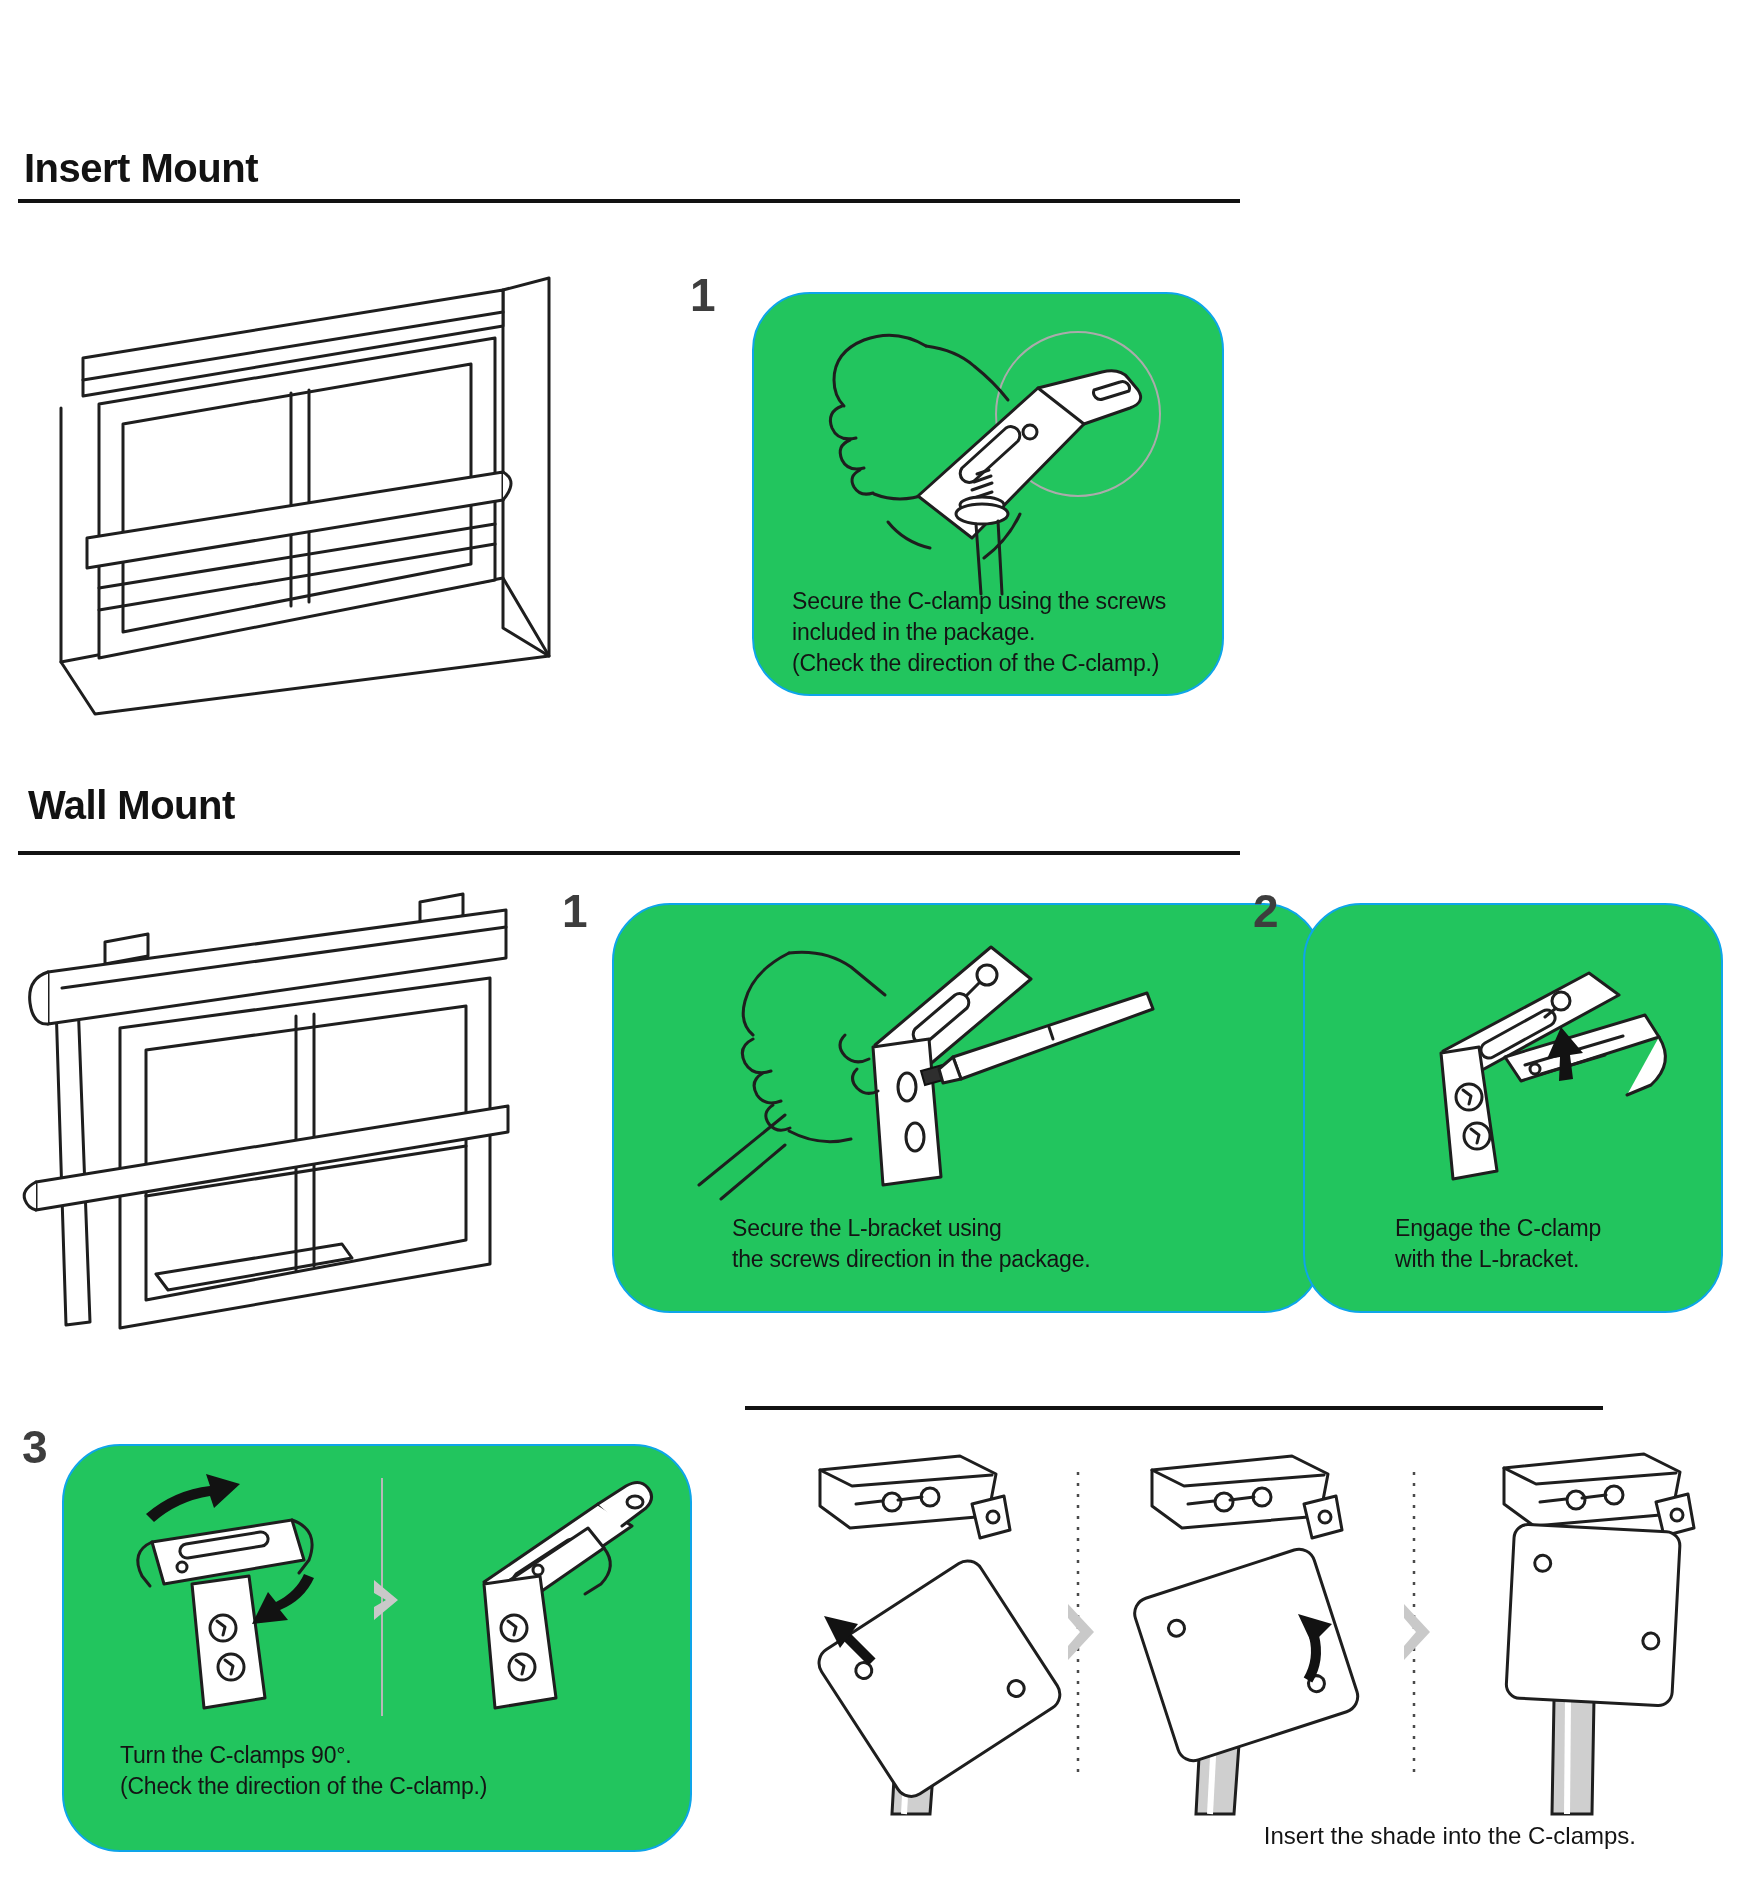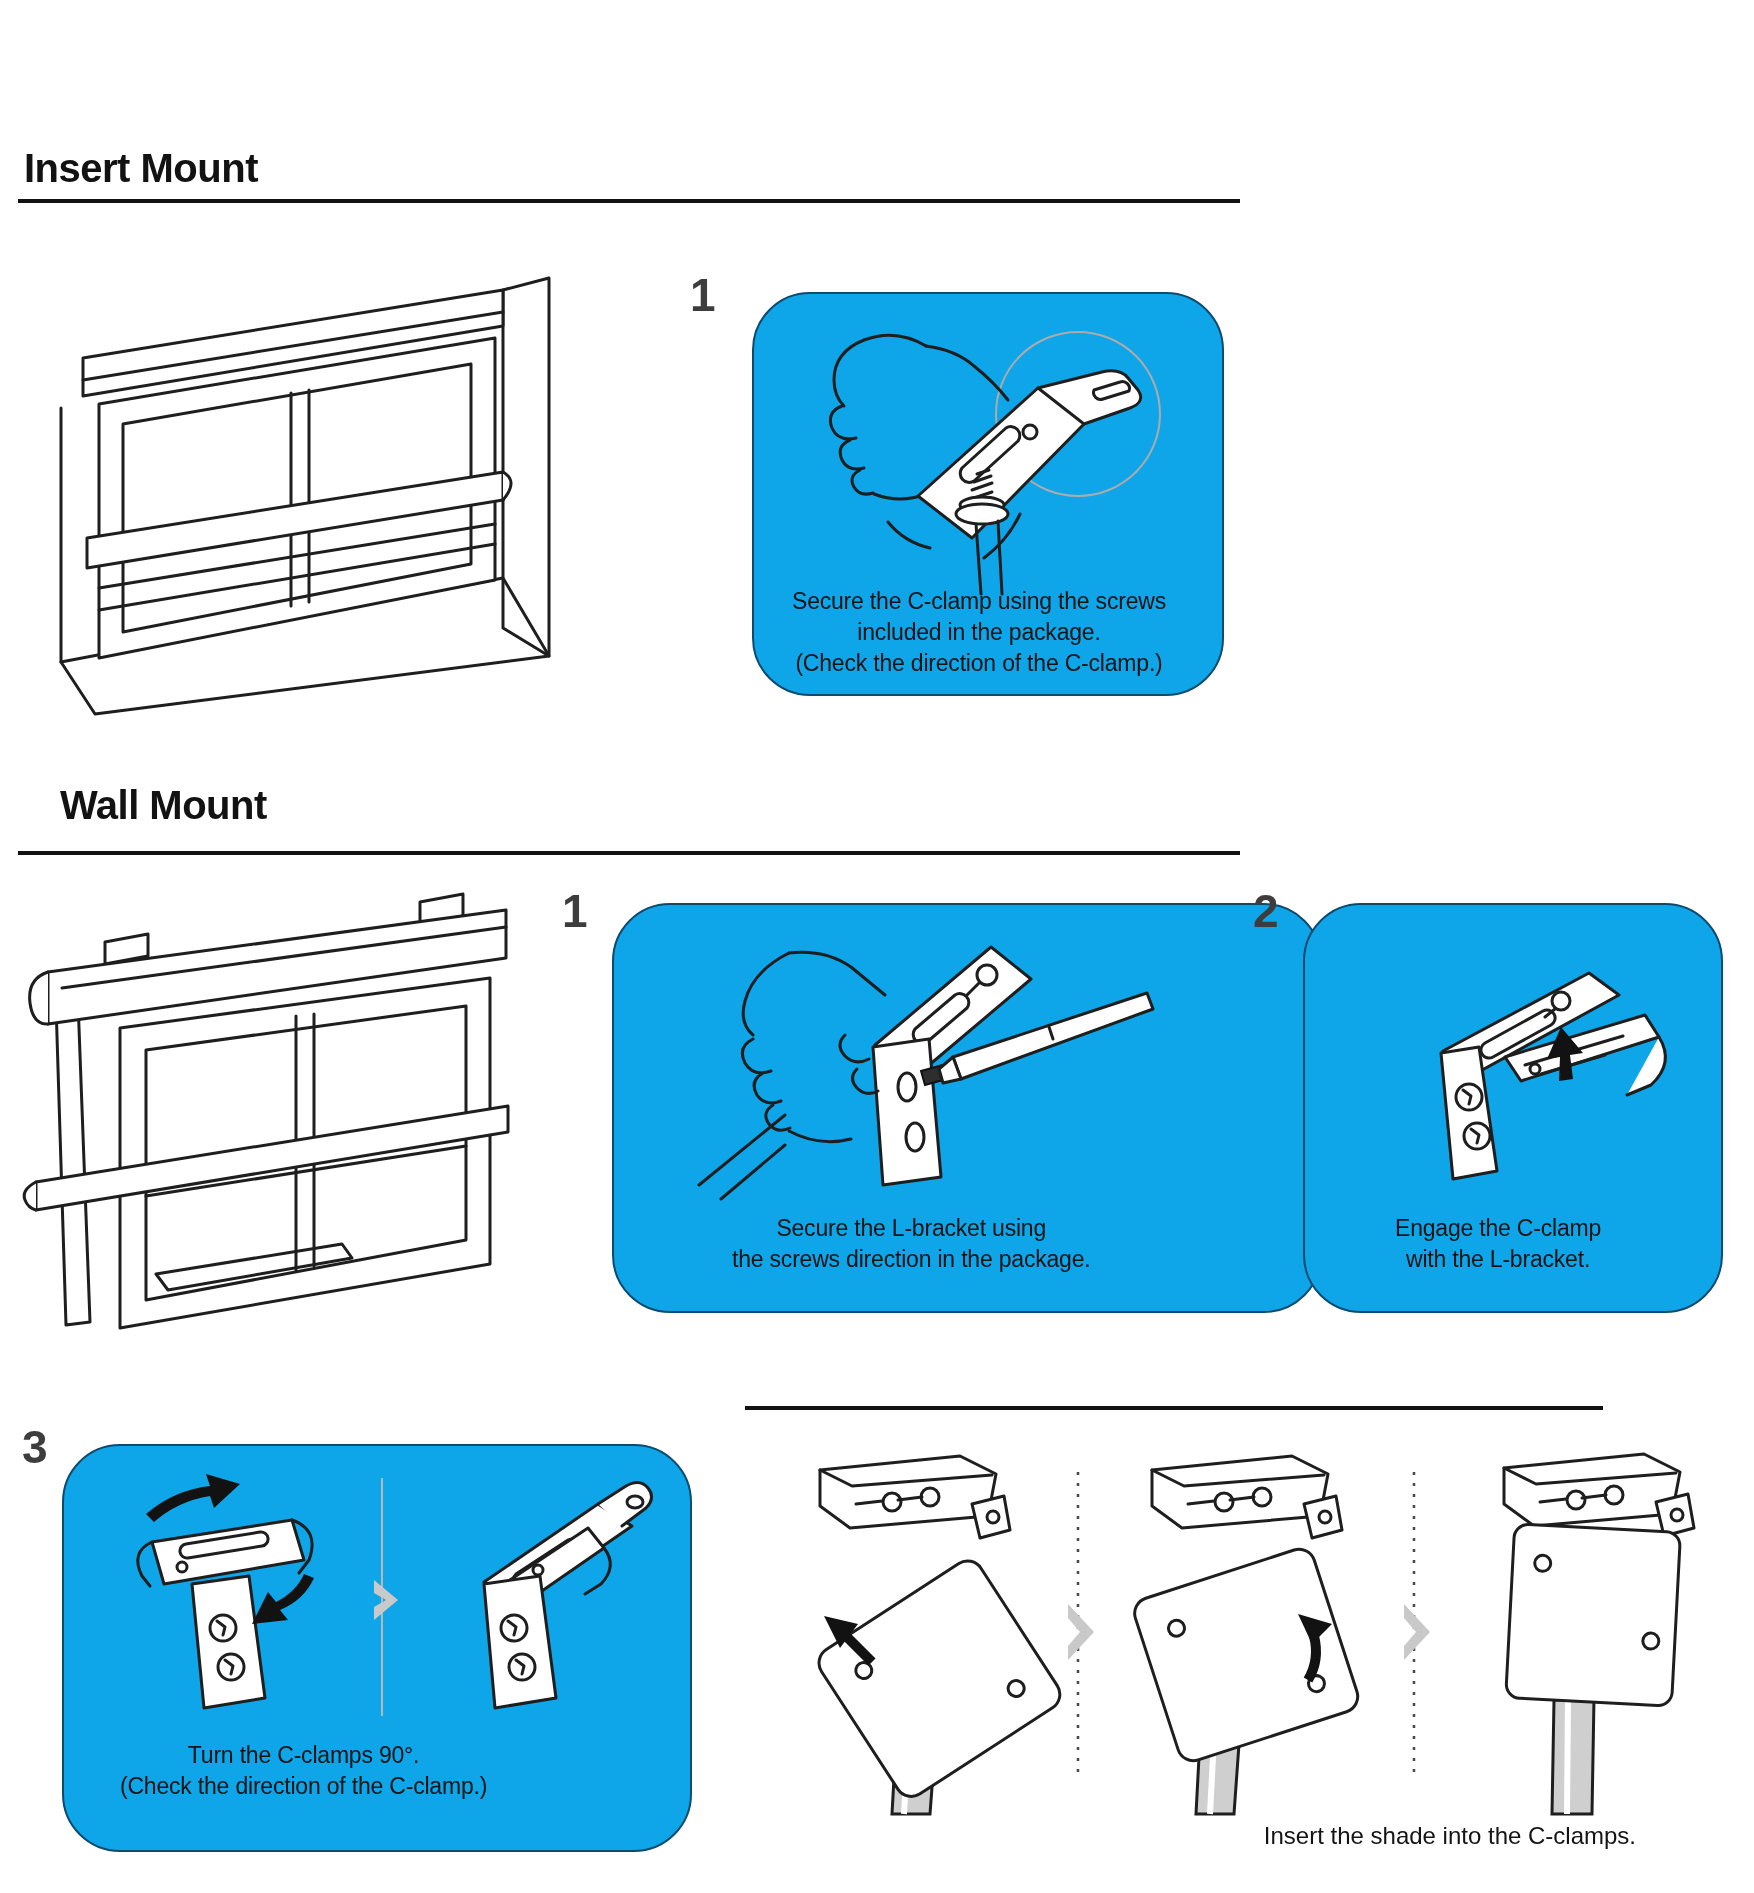--- a/index.html
+++ b/index.html
@@ -16,21 +16,21 @@
   .title span { display:block; }
   .heading {
     position:absolute; font-weight:800; font-size:40px; color:#121212;
     letter-spacing:-0.5px; white-space:nowrap;
   }
   .rule { position:absolute; background:#121212; height:4px; }
   .stepnum {
     position:absolute; font-weight:800; font-size:46px; color:#3d3d3d;
   }
   .stepbox {
-    position:absolute; border:2px solid #0c4a6e; border-radius:58px; background:#0ea5e9;text-align:center;
+    position:absolute; border:2px solid #0ea5e9; border-radius:58px; background:#22c55e;
   }
   .box-caption {
     position:absolute; font-size:23px; line-height:31px; color:#141414;
     letter-spacing:-0.2px; white-space:nowrap;
   }
   .box-caption span { display:block; }
   .bottom-caption {
     position:absolute; left:780px; top:1822px; width:856px; text-align:right;
     font-size:24px; font-weight:500; color:#141414; white-space:nowrap;
   }
@@ -96,21 +96,21 @@
         <line class="ln" x1="222" y1="215" x2="226" y2="288"></line>
       </g>
     </svg>
     <div class="box-caption" style="left:38px; top:292px;">
       <span>Secure the C-clamp using the screws</span>
       <span>included in the package.</span>
       <span>(Check the direction of the C-clamp.)</span>
     </div>
   </div>
 
-  <div class="heading" style="left:28px; top:783px;margin-left:32px;">Wall Mount</div>
+  <div class="heading" style="left:28px; top:783px;">Wall Mount</div>
   <div class="rule" style="left:18px; top:851px; width:1222px;"></div>
 
   <svg style="left:20px; top:876px;" width="545" height="474" viewBox="0 0 545 474">
     <polygon class="lnw" points="36,128 58,125 70,446 46,449"></polygon>
     <polygon class="lnw" points="85,66 128,58 128,80 85,88"></polygon>
     <polygon class="lnw" points="400,26 443,18 443,40 400,48"></polygon>
     <polygon class="lnw" points="28,96 486,34 486,82 28,148"></polygon>
     <path class="lnw" d="M28,96 q-21,7 -18,31 q3,22 18,21"></path>
     <line class="ln" x1="42" y1="112" x2="486" y2="51" stroke-width="1.5"></line>
     <polygon class="lnw" points="100,152 470,102 470,388 100,452"></polygon>

